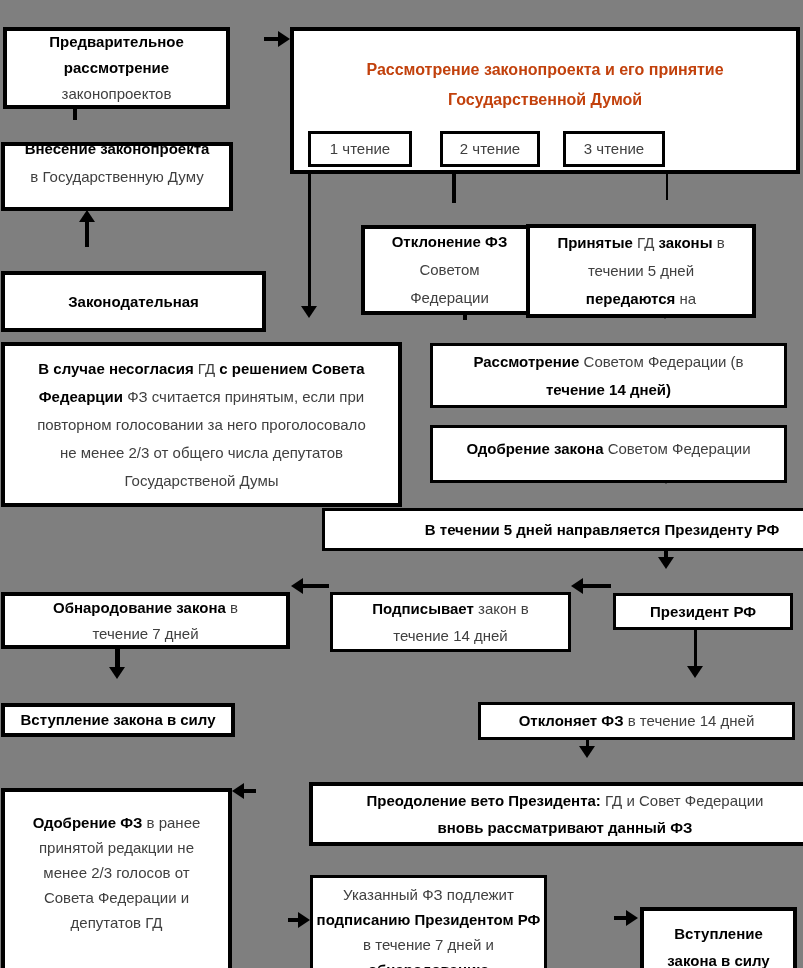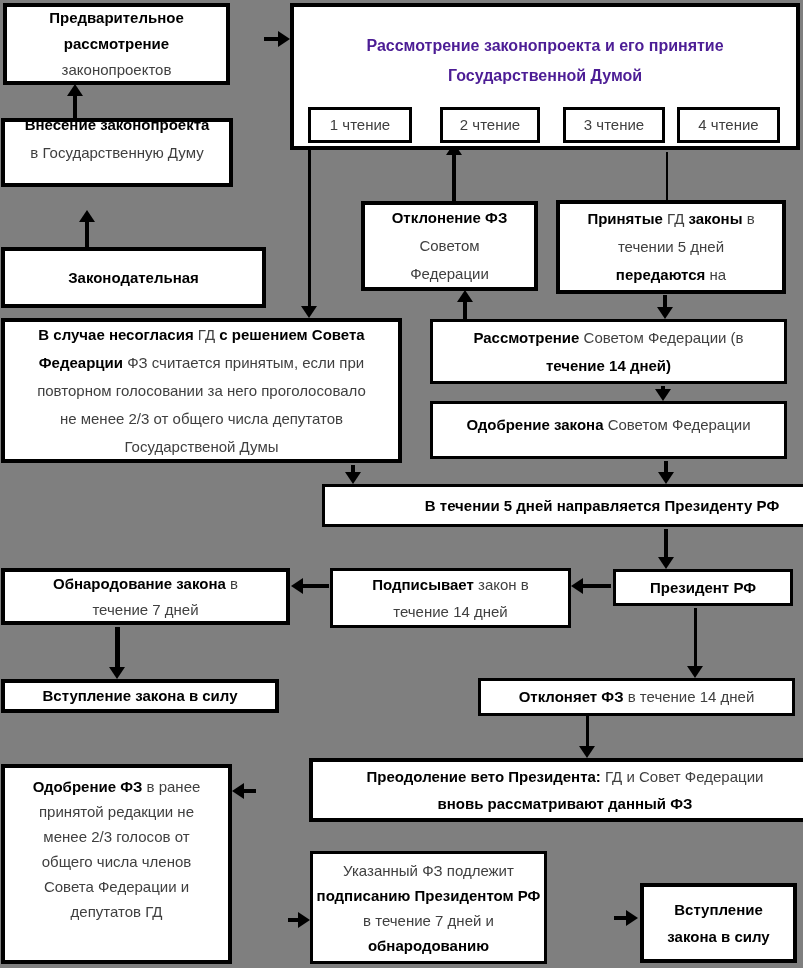--- a/index.html
+++ b/index.html
@@ -10,33 +10,33 @@
   html,body{margin:0;padding:0;}
   .canvas{
     position:relative;width:803px;height:968px;overflow:hidden;
     background:var(--background);
     font-family:"Liberation Sans","DejaVu Sans",sans-serif;
   }
   .box{
     position:absolute;box-sizing:border-box;
     background:var(--box_fill);border:4px solid var(--line);
     display:flex;flex-direction:column;justify-content:center;
-    text-align:center;font-size:15px;line-height:28px;color:#3f3f3f;
+    text-align:center;font-size:15px;line-height:28px;color:#3f3f3f;margin-top:24px;
   }
   .thin{border-width:3px;}
   .b{font-weight:bold;color:#000;}
   .tl{width:100%;}
   .ln{position:absolute;background:var(--line);}
   .hd{position:absolute;width:0;height:0;}
   .hd.up{border-left:8px solid transparent;border-right:8px solid transparent;border-bottom:12px solid var(--line);}
   .hd.down{border-left:8px solid transparent;border-right:8px solid transparent;border-top:12px solid var(--line);}
   .hd.left{border-top:8px solid transparent;border-bottom:8px solid transparent;border-right:12px solid var(--line);}
   .hd.right{border-top:8px solid transparent;border-bottom:8px solid transparent;border-left:12px solid var(--line);}
   .hd.sm.right{border-top-width:6px;border-bottom-width:6px;border-left-width:9px;}
-  .duma-title{width:100%;text-align:center;font-weight:bold;color:#4c1d95;line-height:30px;margin-top:24px;font-size:16px;}
+  .duma-title{width:100%;text-align:center;font-weight:bold;color:#c2410c;line-height:30px;margin-top:24px;font-size:16px;}
 </style>
 </head>
 <body>
 
 <div class="canvas">
 
   <div class="ln" style="left:73px;top:94px;width:4px;height:26px"></div>
   <div class="hd up" style="left:67px;top:84px"></div>
 
   <div class="ln" style="left:85px;top:220px;width:4px;height:27px"></div>
@@ -125,37 +125,34 @@
   </div>
   <div class="box thin" style="left:308px;top:107px;width:104px;height:36px;line-height:18px">
     <span>1 чтение</span>
   </div>
   <div class="box thin" style="left:440px;top:107px;width:100px;height:36px;line-height:18px">
     <span>2 чтение</span>
   </div>
   <div class="box thin" style="left:563px;top:107px;width:102px;height:36px;line-height:18px">
     <span>3 чтение</span>
   </div>
-  <div class="box thin" style="left:677px;top:107px;width:103px;height:36px;line-height:18px">
-    <span>4 чтение</span>
-  </div>
 
   <div class="box" style="left:361px;top:201px;width:177px;height:90px">
     <div class="tl"><span class="b">Отклонение ФЗ</span></div>
     <div class="tl"><span>Советом</span></div>
     <div class="tl"><span>Федерации</span></div>
   </div>
 
-  <div class="box" style="left:556px;top:200px;width:230px;height:94px">
+  <div class="box" style="left:526px;top:200px;width:230px;height:94px">
     <div class="tl"><span class="b">Принятые </span><span>ГД </span><span class="b">законы </span><span>в</span></div>
     <div class="tl"><span>течении 5 дней</span></div>
     <div class="tl"><span class="b">передаются </span><span>на</span></div>
   </div>
 
-  <div class="box" style="left:1px;top:318px;width:401px;height:145px;line-height:28px">
+  <div class="box" style="left:1px;top:318px;width:401px;height:165px;line-height:28px">
     <div class="tl"><span class="b">В случае несогласия </span><span>ГД </span><span class="b">с решением Совета</span></div>
     <div class="tl"><span class="b">Федеарции </span><span>ФЗ считается принятым, если при</span></div>
     <div class="tl"><span>повторном голосовании за него проголосовало</span></div>
     <div class="tl"><span>не менее 2/3 от общего числа депутатов</span></div>
     <div class="tl"><span>Государственой Думы</span></div>
   </div>
 
   <div class="box thin" style="left:430px;top:319px;width:357px;height:65px">
     <div class="tl"><span class="b">Рассмотрение </span><span>Советом Федерации (в</span></div>
     <div class="tl"><span class="b">течение 14 дней)</span></div>
@@ -176,38 +173,37 @@
 
   <div class="box thin" style="left:330px;top:568px;width:241px;height:60px;line-height:27px">
     <div class="tl"><span class="b">Подписывает </span><span>закон в</span></div>
     <div class="tl"><span>течение 14 дней</span></div>
   </div>
 
   <div class="box thin" style="left:613px;top:569px;width:180px;height:37px">
     <div class="tl"><span class="b">Президент РФ</span></div>
   </div>
 
-  <div class="box" style="left:1px;top:679px;width:278px;height:34px">
+  <div class="box" style="left:1px;top:679px;width:234px;height:34px">
     <div class="tl"><span class="b">Вступление закона в силу</span></div>
   </div>
 
   <div class="box thin" style="left:478px;top:678px;width:317px;height:38px">
     <div class="tl"><span class="b">Отклоняет ФЗ </span><span>в течение 14 дней</span></div>
   </div>
 
   <div class="box" style="left:309px;top:758px;width:512px;height:64px;line-height:27px">
     <div class="tl"><span class="b">Преодоление вето Президента: </span><span>ГД и Совет Федерации</span></div>
     <div class="tl"><span class="b">вновь рассматривают данный ФЗ</span></div>
   </div>
 
   <div class="box" style="left:1px;top:764px;width:231px;height:200px;line-height:25px;padding-bottom:31px">
     <div class="tl"><span class="b">Одобрение ФЗ </span><span>в ранее</span></div>
     <div class="tl"><span>принятой редакции не</span></div>
     <div class="tl"><span>менее 2/3 голосов от</span></div>
-    <div class="tl"><span>общего числа членов</span></div>
     <div class="tl"><span>Совета Федерации и</span></div>
     <div class="tl"><span>депутатов ГД</span></div>
   </div>
 
   <div class="box thin" style="left:310px;top:851px;width:237px;height:113px;line-height:25px">
     <div class="tl"><span>Указанный ФЗ подлежит</span></div>
     <div class="tl"><span class="b">подписанию Президентом РФ</span></div>
     <div class="tl"><span>в течение 7 дней и</span></div>
     <div class="tl"><span class="b">обнародованию</span></div>
   </div>

